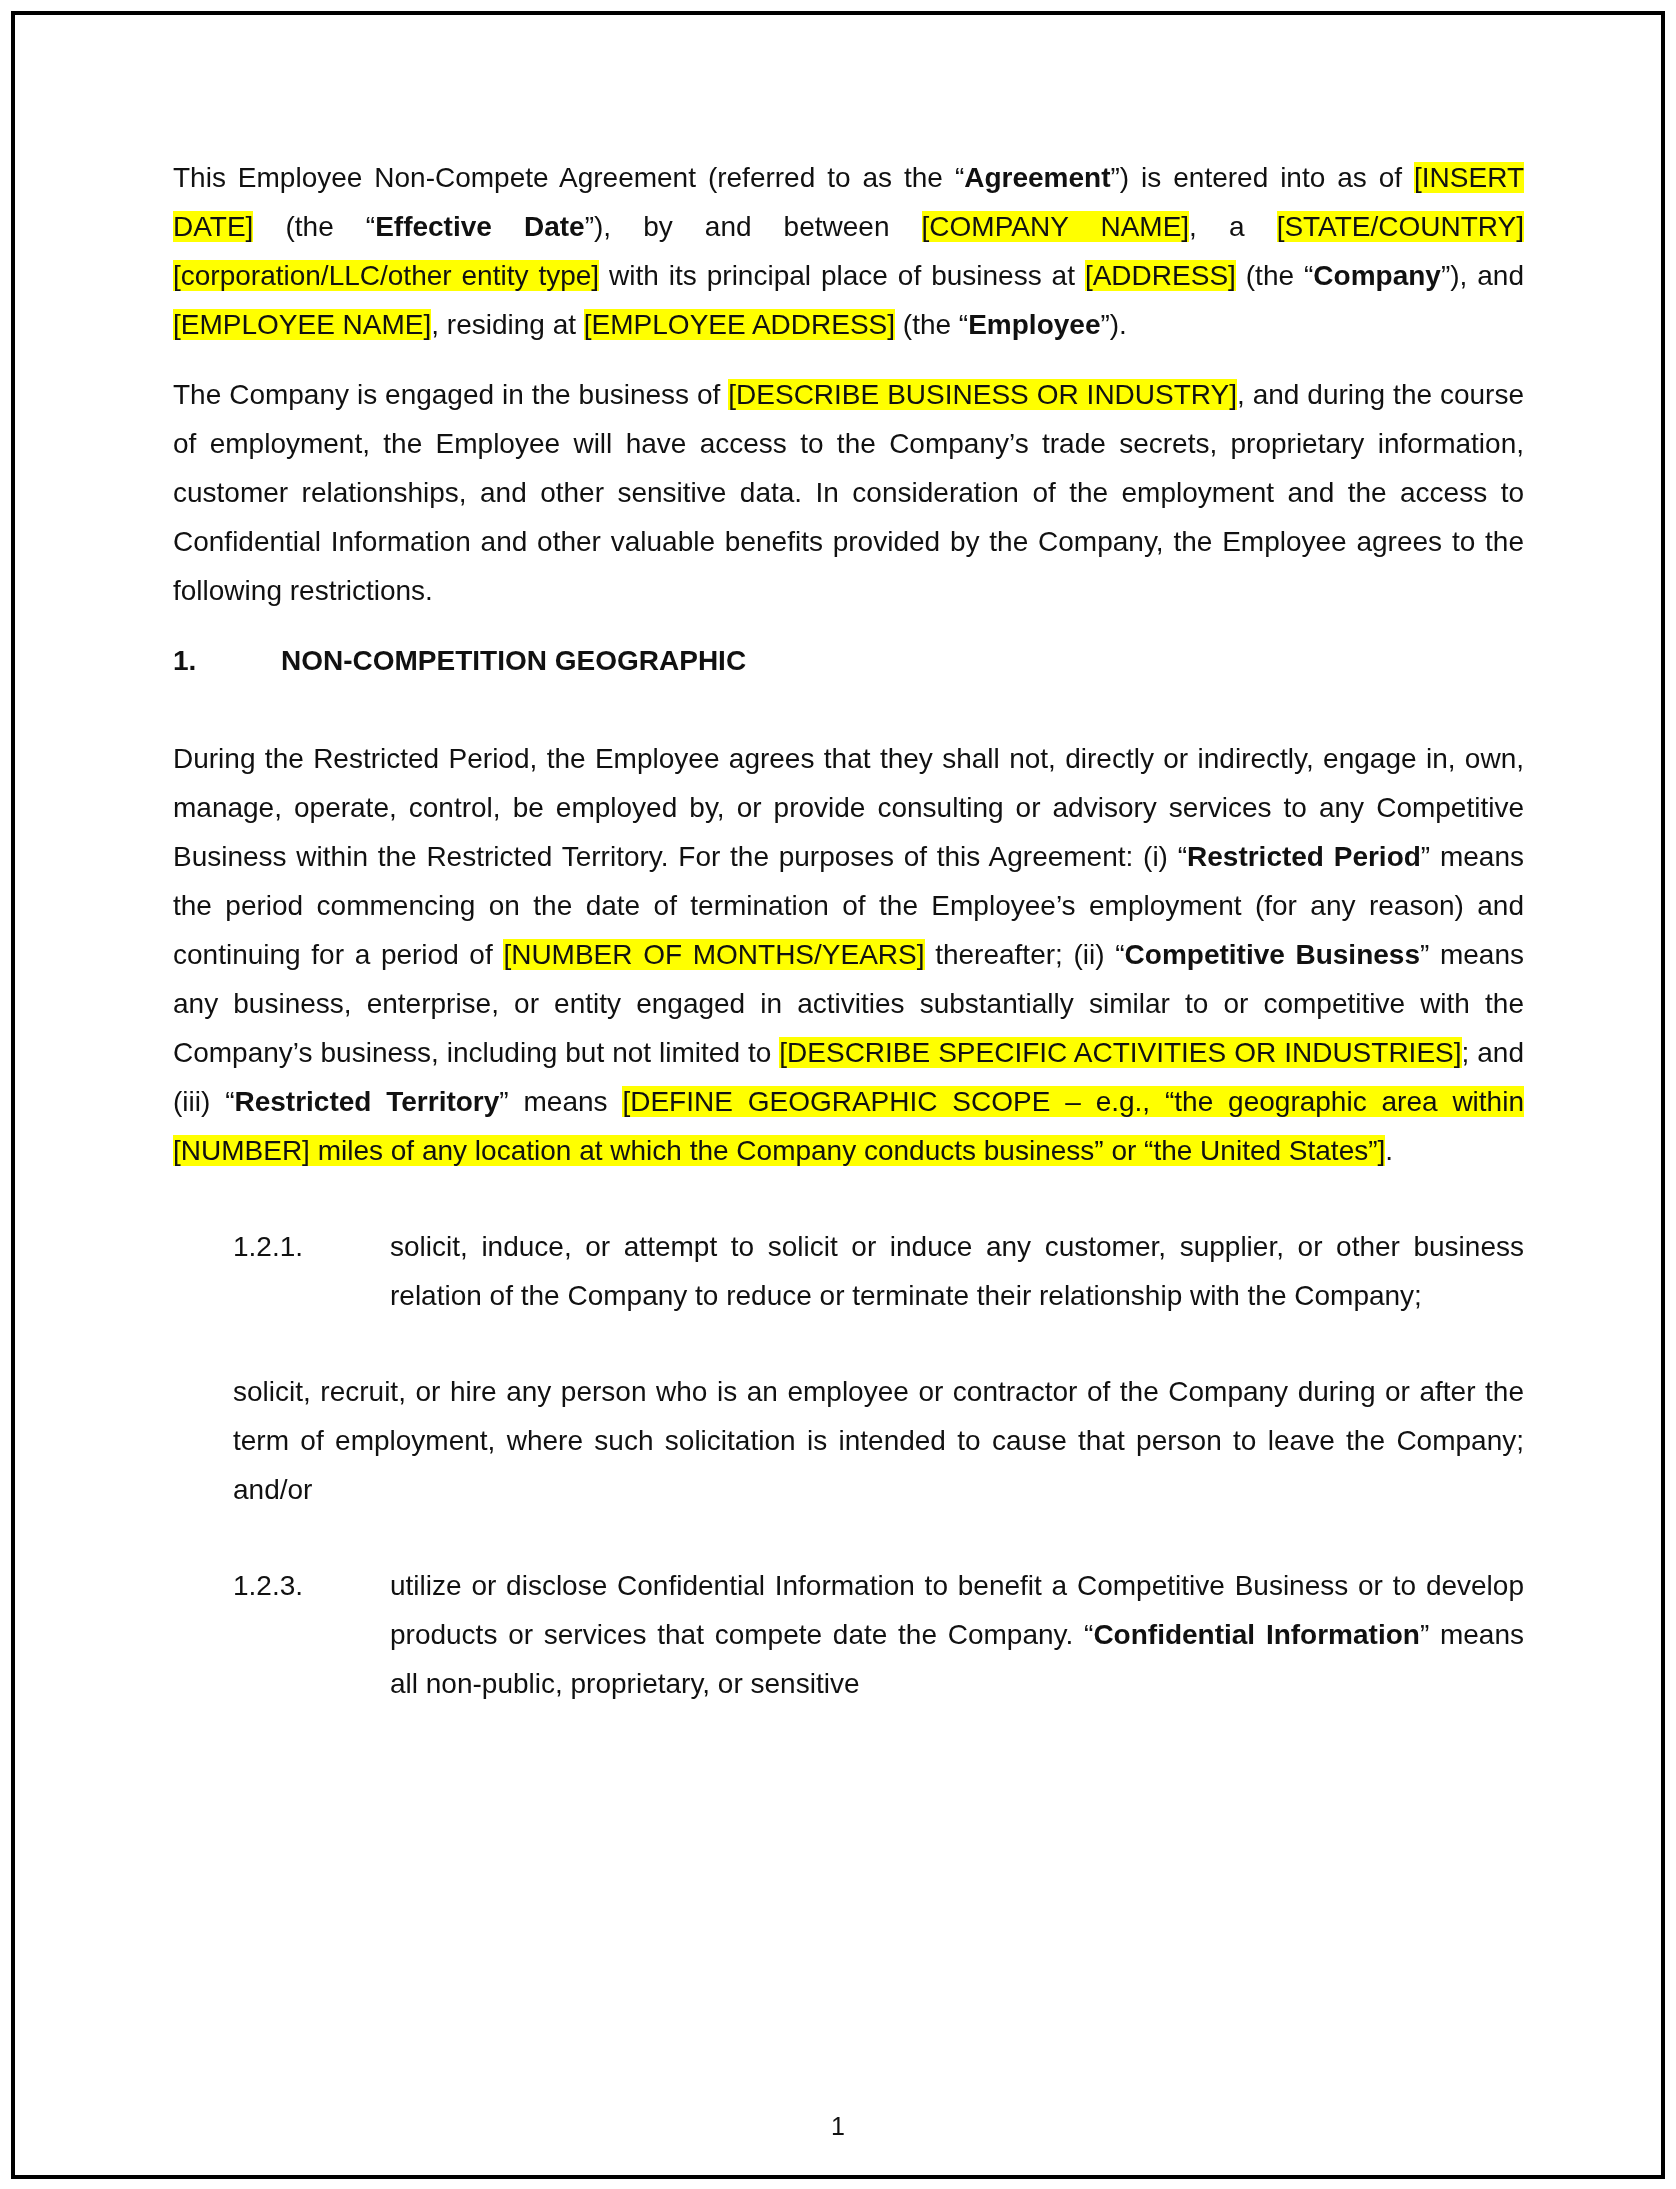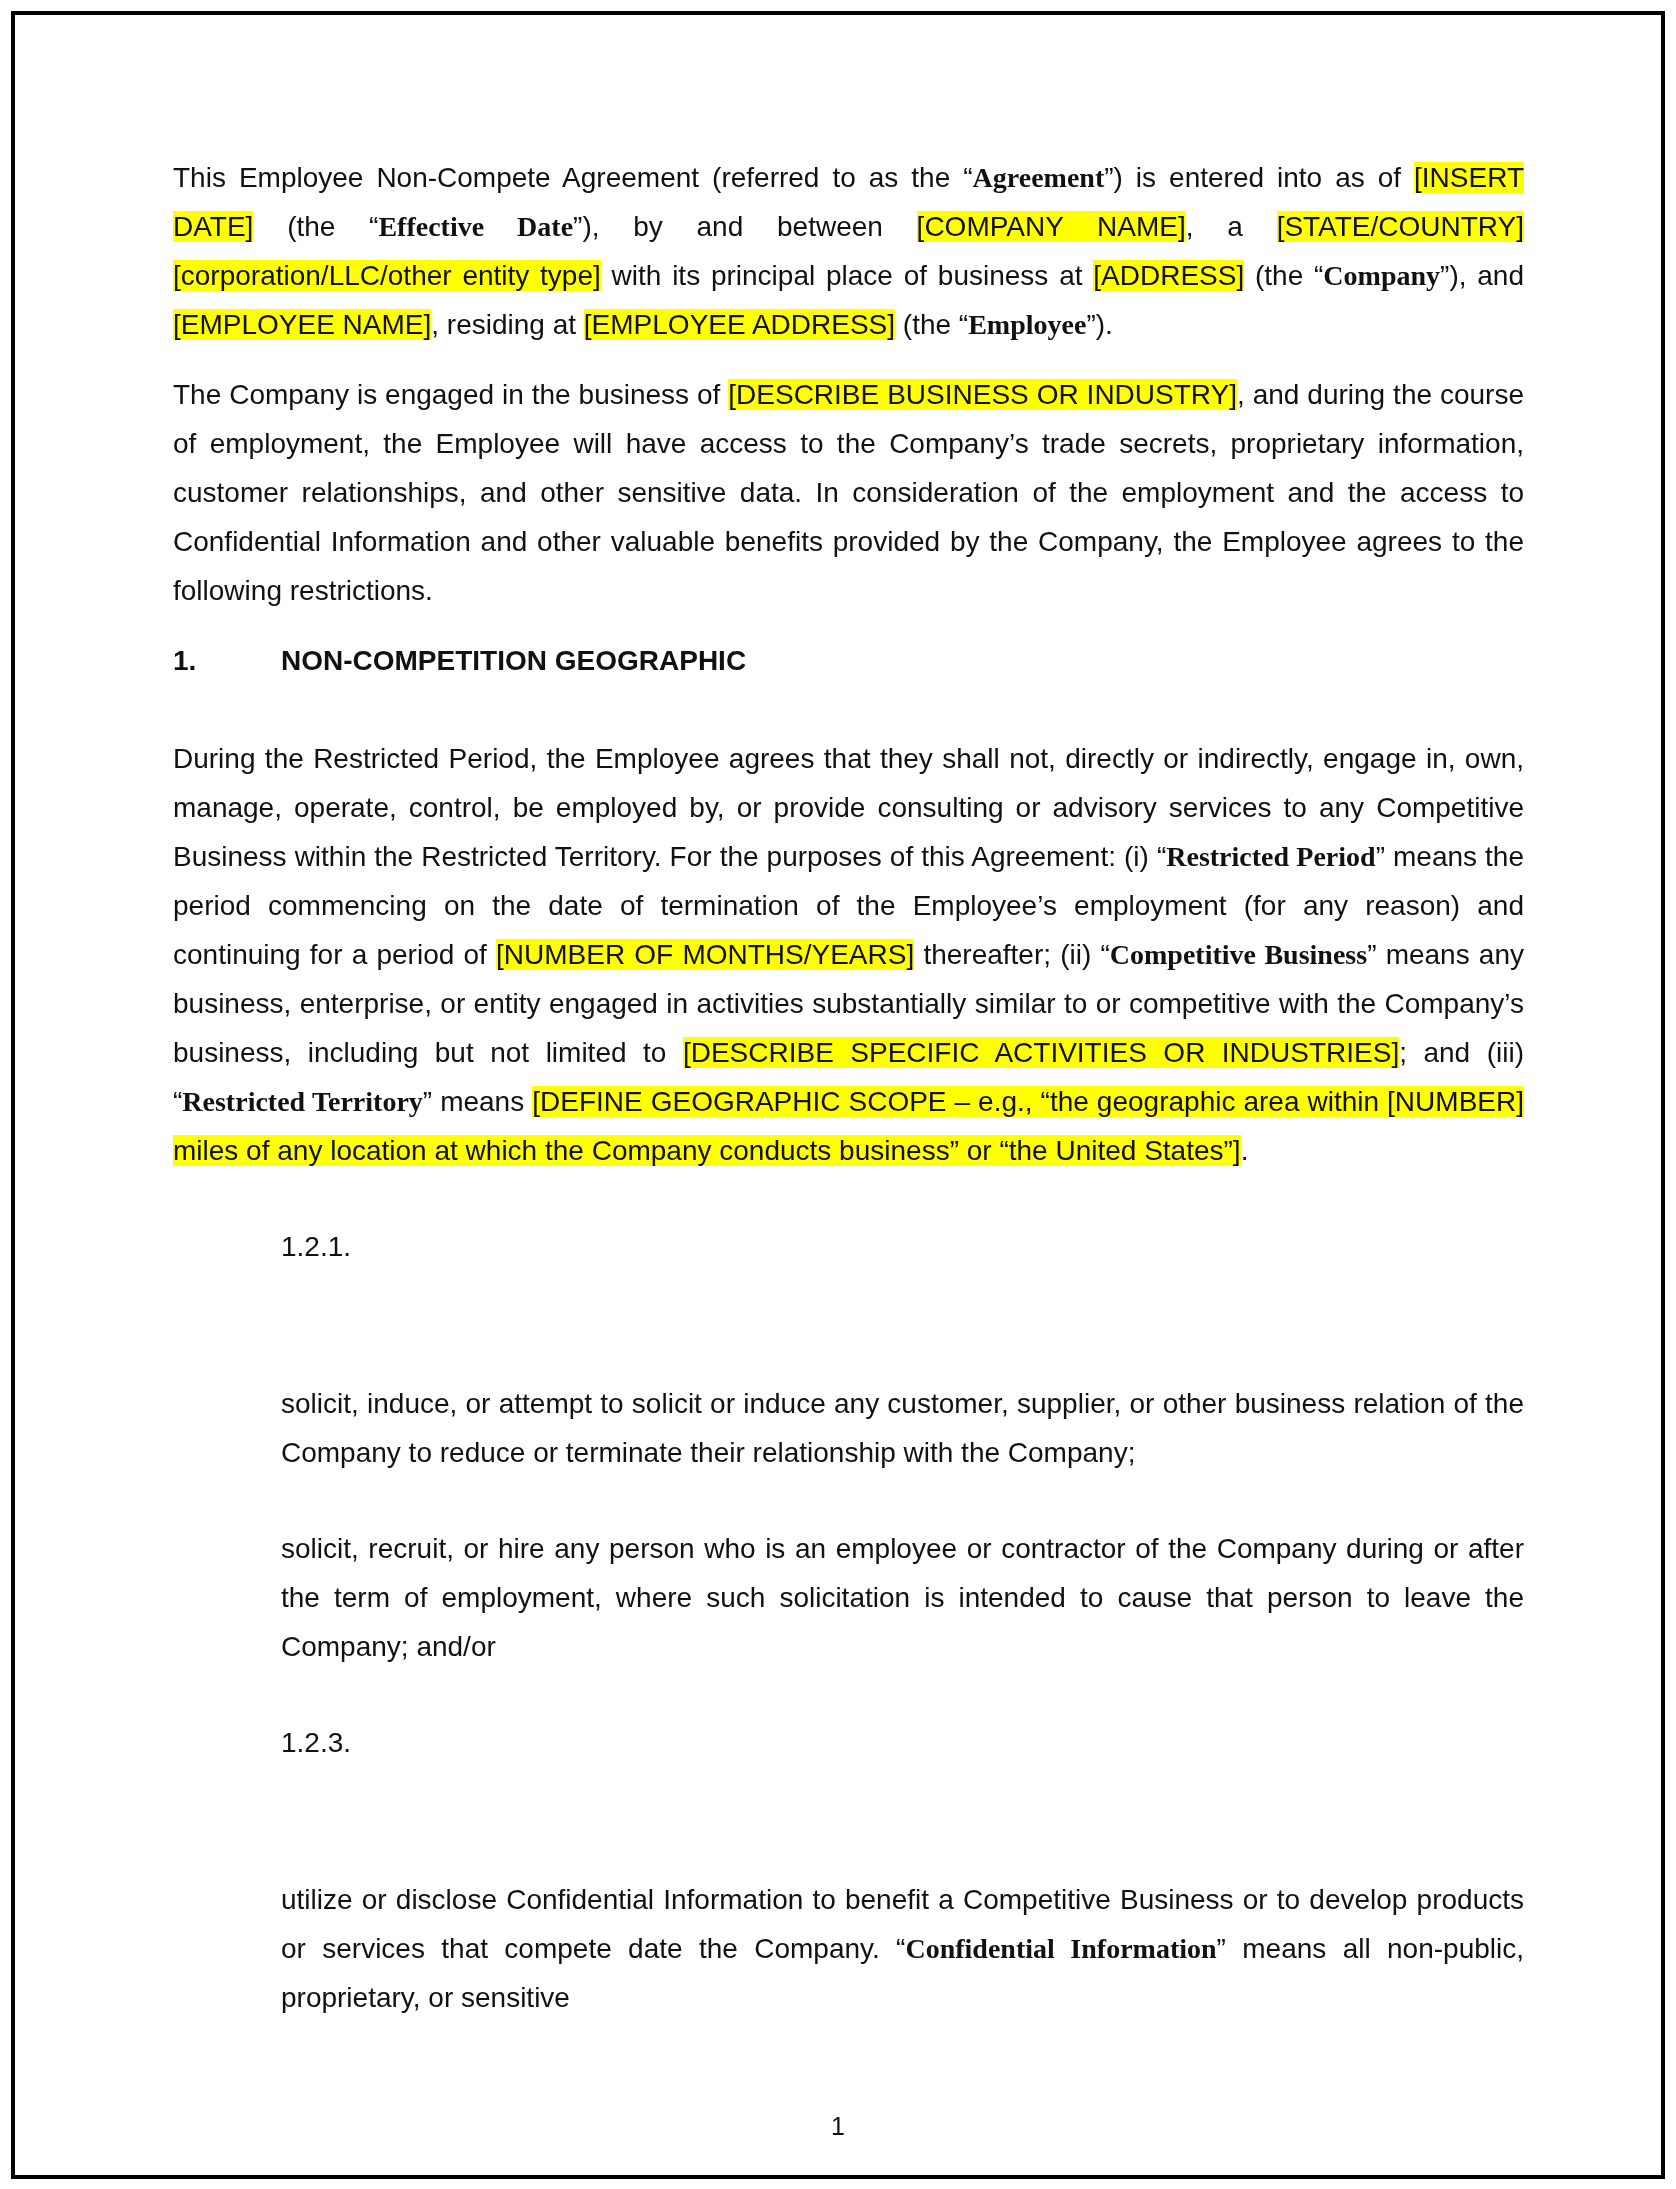--- a/index.html
+++ b/index.html
@@ -36,25 +36,25 @@
   .paragraph {
     text-align: justify;
     margin-bottom: 21px;
   }
   .heading {
     display: flex;
     font-weight: bold;
     margin: 19px 0 49px 0;
   }
   .clause1 { display: flex; margin-bottom: 47px; }
-  .clause2 { display: flex; margin-bottom: 47px; margin-left: 108px; flex-direction: column; }
+  .clause2 { display: flex; margin-bottom: 47px; margin-left: 60px; }
   .heading .num, .clause1 .num { flex: 0 0 108px; }
   .clause2 .num { flex: 0 0 157px; }
   .btext { flex: 1; text-align: justify; }
-  .b { font-weight: bold; font-family: Liberation Serif, serif; }
+  .b { font-weight: bold; }
   .hl { background: var(--hl, #ffff00); }
   .footer {
     position: absolute;
     bottom: 49px;
     left: 0;
     width: 100%;
     text-align: center;
     font-size: 25px;
     color: #111111;
   }

